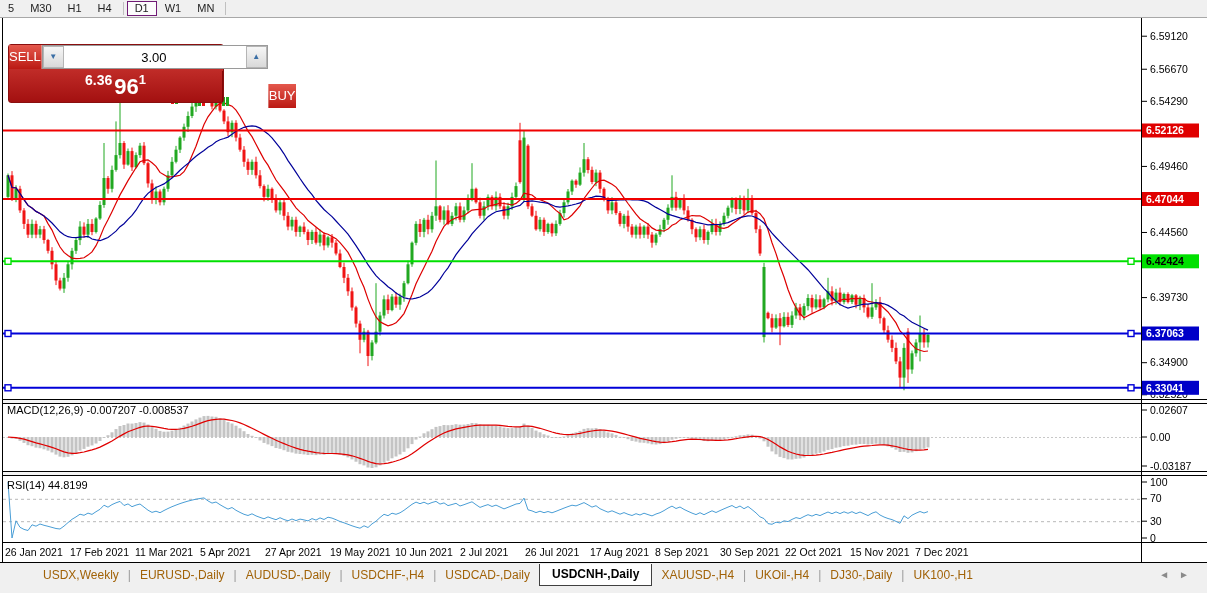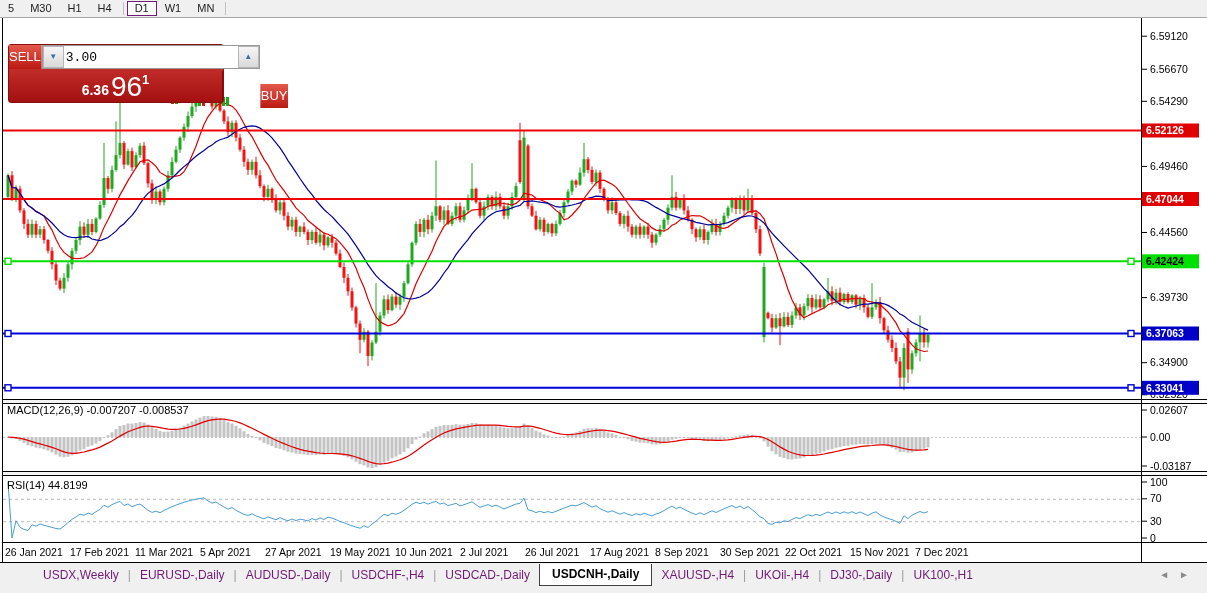--- a/index.html
+++ b/index.html
@@ -18,34 +18,34 @@
   
   .trade-panel{position:absolute;left:8px;top:44px;width:214px;height:57px;z-index:7;
     background:linear-gradient(#d6413a,#a31010);border:1px solid #8a0f0f;border-radius:3px;}
   .tp-row1{position:absolute;left:0;top:0;width:100%;height:16px;display:flex;}
   .tp-btn{width:53px;height:24px;color:#fff;font-size:13px;text-align:center;line-height:24px;
     background:linear-gradient(#e4584c,#bb1a14);border-right:1px solid rgba(255,255,255,.35);cursor:pointer;}
   .tp-btn.buy{border-right:none;border-left:1px solid rgba(255,255,255,.35);margin-top:39px;}
   .spinner{flex:1;display:flex;height:22px;border:1px solid #9a9a9a;background:#fff;}
   .spin-btn{width:19px;background:linear-gradient(#f6f6f6,#d9d9d9);border:1px solid #b5b5b5;
     color:#3a6ea5;font-size:8px;line-height:20px;text-align:center;cursor:pointer;}
-  .spinner input{flex:1;border:none;outline:none;font-size:13px;text-align:left;padding-right:4px;
-    font-family:Liberation Mono, monospace;color:#000;min-width:0;}
+  .spinner input{flex:1;border:none;outline:none;font-size:13px;text-align:center;padding-right:4px;
+    font-family:Liberation Sans, sans-serif;color:#000;min-width:0;}
   .tp-row2{position:absolute;left:0;top:26px;width:100%;height:31px;display:flex;}
   .tp-price{flex:1;position:relative;color:#fff;display:flex;align-items:flex-end;justify-content:center;padding-bottom:1px;}
   .tp-price.sell{border-right:1px solid rgba(120,0,0,.8);}
   .tp-price.buy{border-left:1px solid rgba(255,120,120,.35);}
-  .tp-small{font-size:14px;font-weight:bold;margin:0 2px 3px 0;}
-  .tp-big{font-size:28px;font-weight:normal;line-height:28px;}
+  .tp-small{font-size:14px;font-weight:bold;margin:0 2px 13px 0;}
+  .tp-big{font-size:22px;font-weight:bold;line-height:28px;}
   .tp-sup{font-size:13px;font-weight:bold;align-self:flex-start;margin-top:1px;}
   
   .tabbar{position:absolute;left:0;top:564px;width:1207px;height:29px;background:#f0f0f0;
     display:flex;align-items:flex-start;z-index:5;}
   .tabbar-inner{display:flex;align-items:center;padding-left:34px;height:21px;}
-  .tab{font-size:12px;color:#701a75;padding:3px 9px;white-space:nowrap;cursor:pointer;}
+  .tab{font-size:12px;color:#a16207;padding:3px 9px;white-space:nowrap;cursor:pointer;}
   .tab.active{background:#fff;border:1px solid #404040;border-top:none;font-weight:bold;color:#000;padding:3px 12px 4px;}
   .tab-sep{color:#999;font-size:12px;}
   .tab-arrows{position:absolute;right:8px;top:5px;color:#8a8a8a;font-size:10px;letter-spacing:10px;cursor:pointer;}
 </style>
 </head>
 <body>
 
 <div id="stage">
   <svg id="chart" width="1207" height="593">
       <rect x="0" y="17" width="1207" height="546" fill="#ffffff"></rect>

